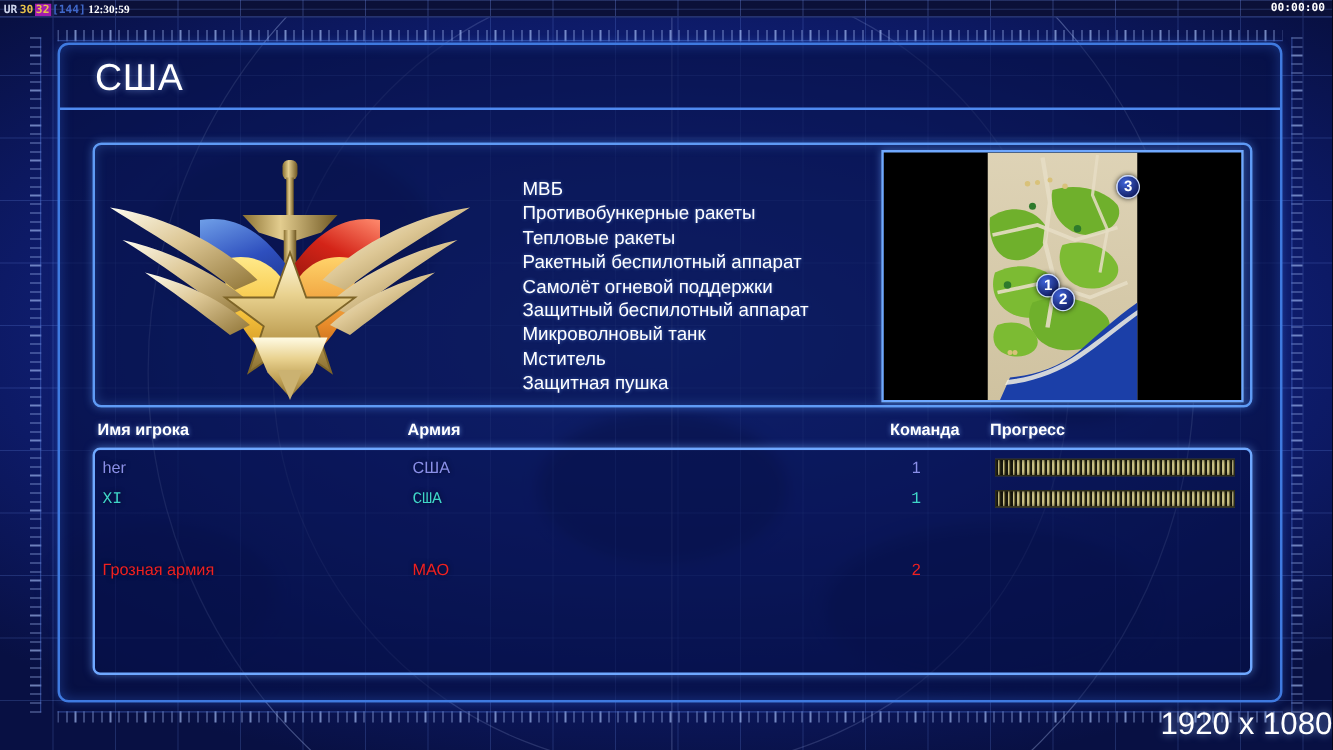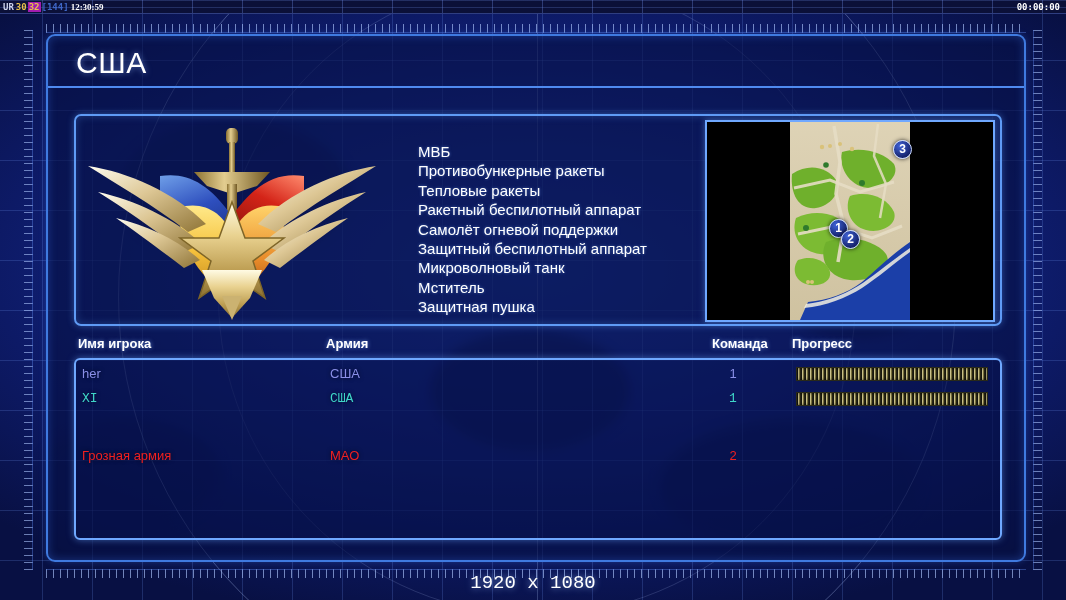--- a/index.html
+++ b/index.html
@@ -199,23 +199,22 @@
       rgba(205,196,140,.95) 1px 2px,
       rgba(120,112,62,.9) 2px 3px,
       rgba(30,28,16,.9) 3px 4px);
     border:1px solid #2a2a18;
     box-shadow:0 0 3px rgba(0,0,0,.6) inset;
   }
 
   
   #resolution {
     position:absolute; left:0; right:0; bottom:6px;
-    text-align:center; font-size:19px; color:#ffffff;
+    text-align:right; font-size:25px; color:#ffffff;
     text-shadow:0 0 7px rgba(150,190,255,.75);
-    font-family:Liberation Mono, monospace;
   }
 </style>
 </head>
 <body>
 
 <div id="stage">
 
   <div class="blob" style="left:120px;top:120px;width:230px;height:140px;"></div>
   <div class="blob" style="left:430px;top:330px;width:200px;height:120px;"></div>
   <div class="blob" style="left:760px;top:180px;width:190px;height:160px;"></div>

